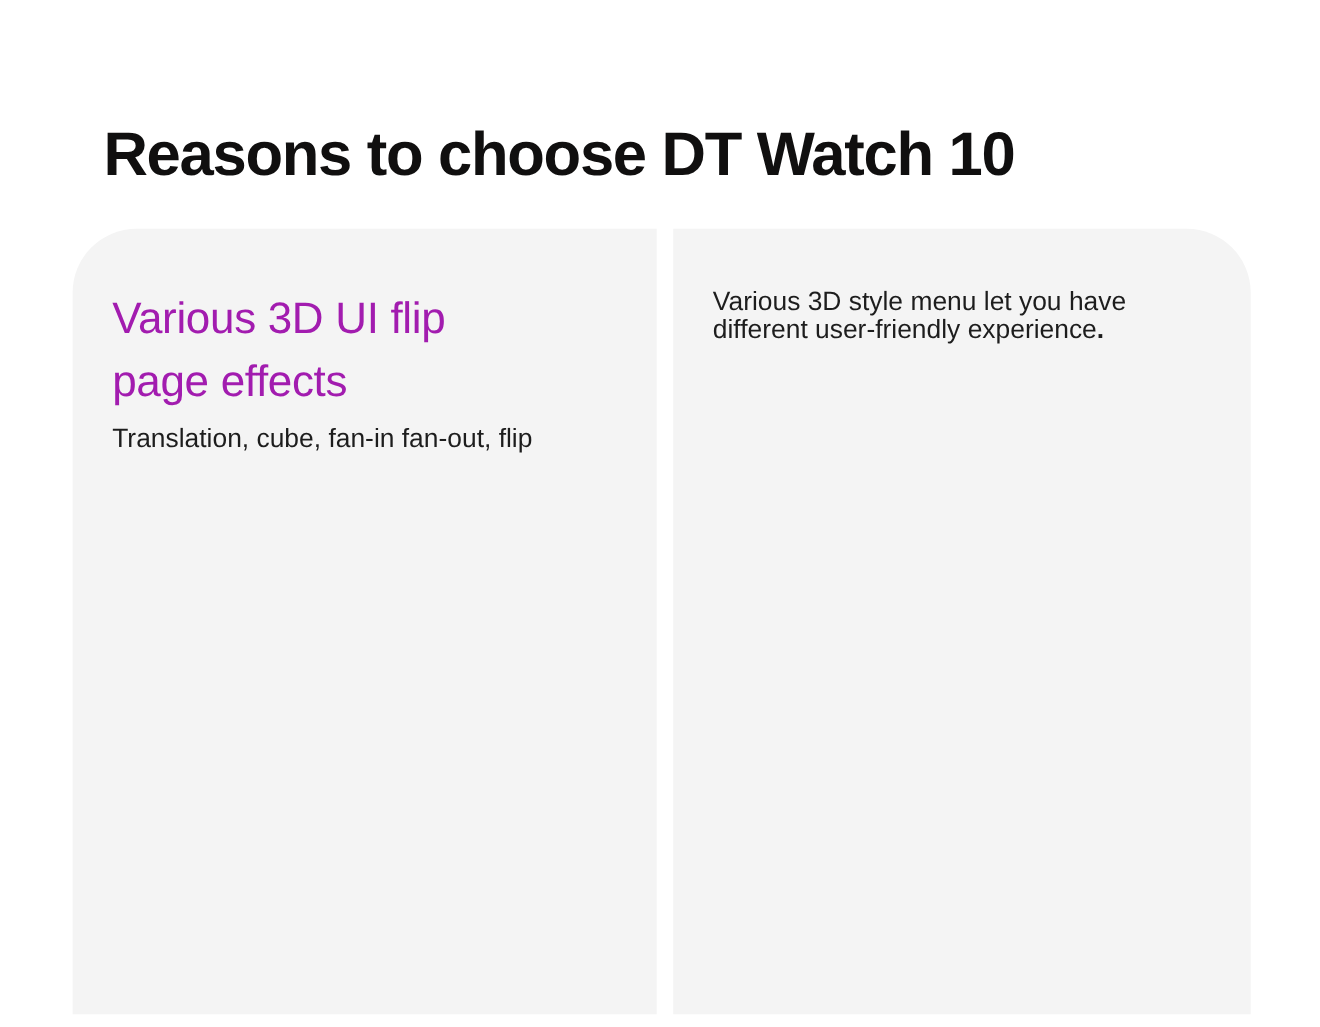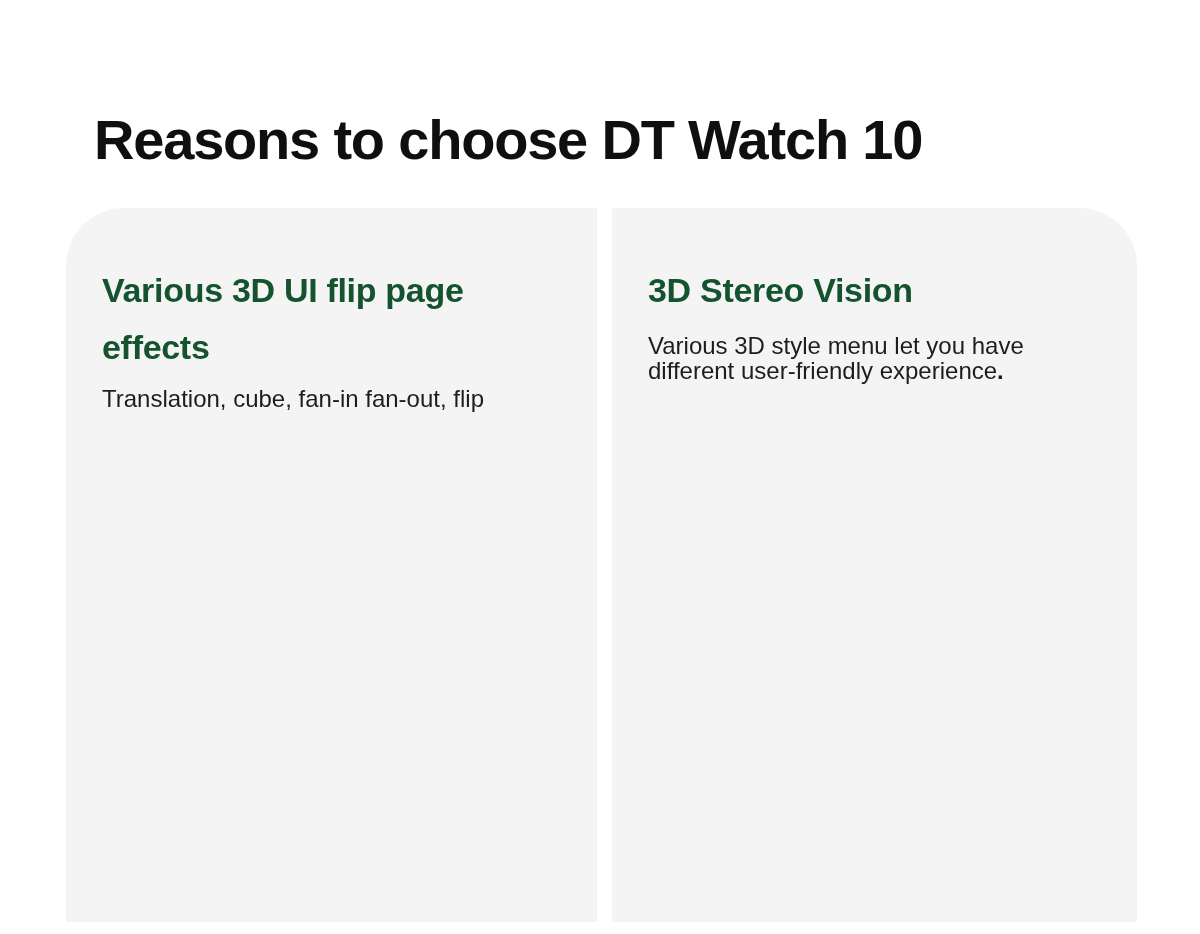--- a/index.html
+++ b/index.html
@@ -65,25 +65,25 @@
   }
 
   .panel-right {
     left: 612px;
     width: 525px;
     border-top-right-radius: 58px;
     border-top-left-radius: 0;
   }
 
   .panel-title {
-    font-size: 34px;
+    font-size: 40px;
     line-height: 57px;
-    font-weight: 700;
+    font-weight: 400;
     letter-spacing: -0.3px;
-    color: #14532d;
+    color: #a21caf;
     margin: 0;
   }
 
   .panel-left .panel-title {
     max-width: 400px;
   }
 
   .panel-right .panel-title {
     margin-bottom: 14px;
   }
@@ -118,18 +118,17 @@
   <h1 class="headline">Reasons to choose DT Watch 10</h1>
 
   <div class="panels">
 
     <section class="panel panel-left">
       <h2 class="panel-title">Various 3D UI flip page effects</h2>
       <p class="panel-body">Translation, cube, fan-in fan-out, flip</p>
     </section>
 
     <section class="panel panel-right">
-      <h2 class="panel-title">3D Stereo Vision</h2>
       <p class="panel-body"><span>Various 3D style menu let you have different user-friendly experience</span><span class="emphasis-dot">.</span></p>
     </section>
 
   </div>
 </div>
 
 </body></html>

